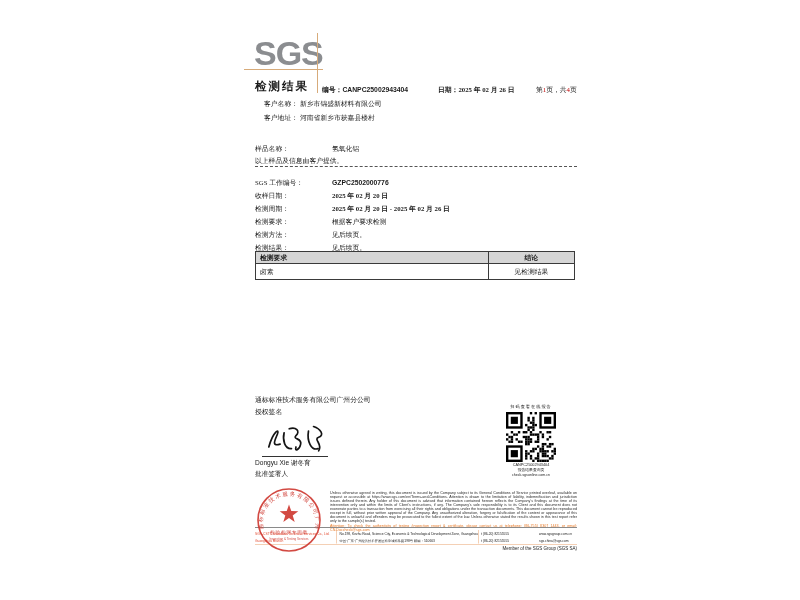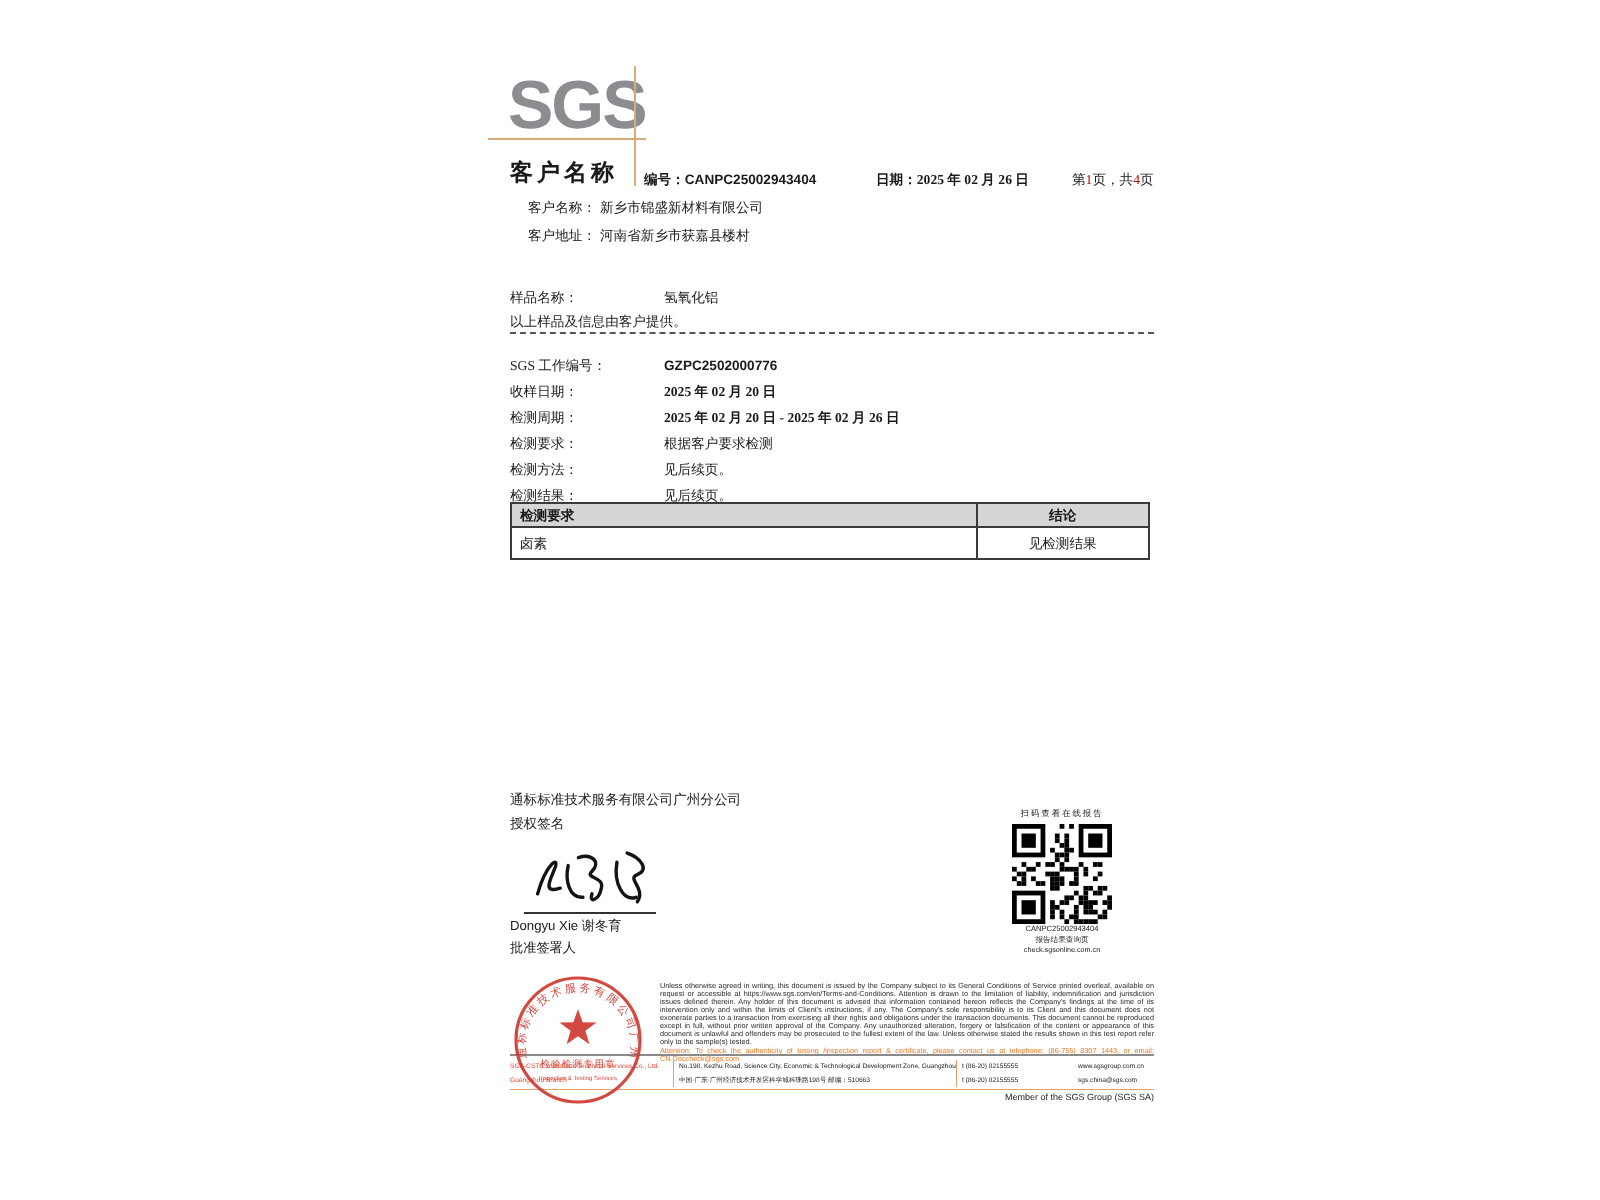--- a/index.html
+++ b/index.html
@@ -87,21 +87,21 @@
 </style>
 </head>
 <body>
 
 <div id="canvas">
 
   <div class="abs sgs-logo">SGS</div>
   <div class="abs cross-h"></div>
   <div class="abs cross-v"></div>
 
-  <div class="abs report-title">客户名称</div>
+  <div class="abs report-title">检测结果</div>
   <div class="abs hmeta hno">
     <span>编号：</span><span class="mono-val">CANPC25002943404</span>
   </div>
   <div class="abs hmeta hdate">
     <span>日期：</span><span>2025 年 02 月 26 日</span>
   </div>
   <div class="abs hpage">
     <span>第</span><span class="red-num">1</span><span>页，共</span><span class="red-num">4</span><span>页</span>
   </div>
 

